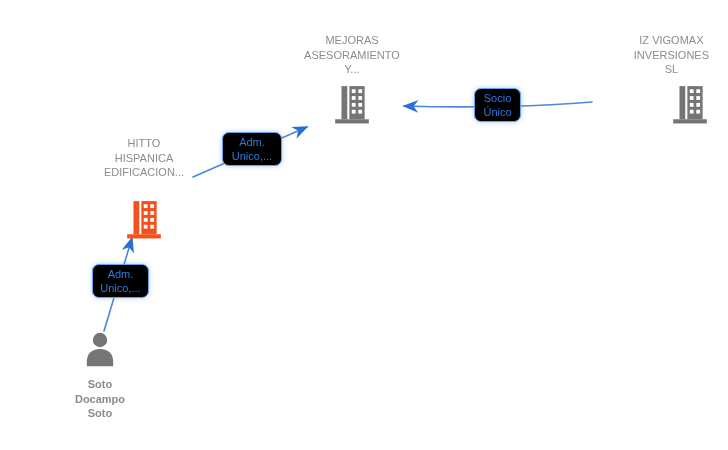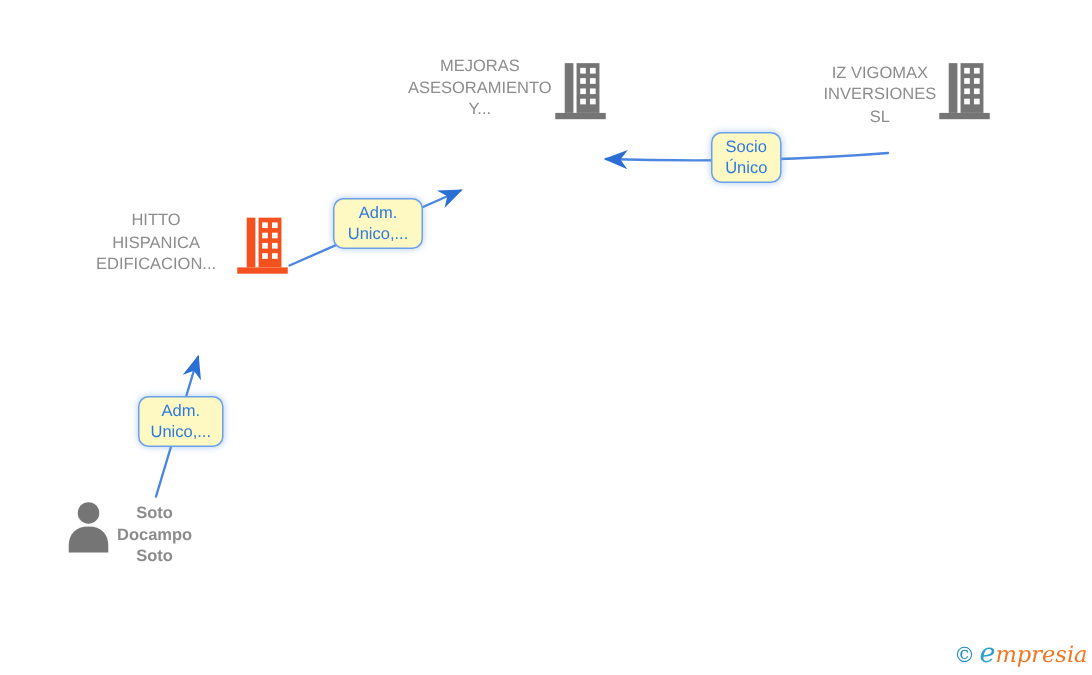--- a/index.html
+++ b/index.html
@@ -20,38 +20,38 @@
     left: 0;
     top: 0;
     width: 728px;
     height: 450px;
     z-index: 1;
   }
   .node {
     position: absolute;
     z-index: 2;
     display: flex;
-    flex-direction: row;
+    flex-direction: column;
     align-items: center;
     text-align: center;
   }
   .node-label {
     color: #8c8c8c;
     font-size: 11px;
     line-height: 14.5px;
     white-space: nowrap;
   }
   .company-icon-wrap { margin-top: 7px; }
   .icon-gray  { fill: #757575; }
   .icon-orange { fill: #f4511e; }
   .win { fill: #ffffff; }
   .edge-label {
     position: absolute;
     z-index: 3;
-    background: #fef9c3;
+    background: #000000;
     border: 1.5px solid #6ca0e8;
     border-radius: 7px;
     box-shadow: 0 0 5px rgba(108, 160, 232, 0.55);
     display: flex;
     flex-direction: column;
     align-items: center;
     justify-content: center;
     font-size: 11px;
     line-height: 14px;
     color: #2d79e0;
@@ -186,17 +186,14 @@
   </div>
   <div class="edge-label label-adm-hitto">
     <div>Adm.</div>
     <div>Unico,...</div>
   </div>
   <div class="edge-label label-adm-marta">
     <div>Adm.</div>
     <div>Unico,...</div>
   </div>
 
-  <div class="watermark">
-    <span class="wm-copy">©</span><span class="wm-e">e</span><span class="wm-rest">mpresia</span>
-  </div>
 
 </div>
 
 </body></html>

